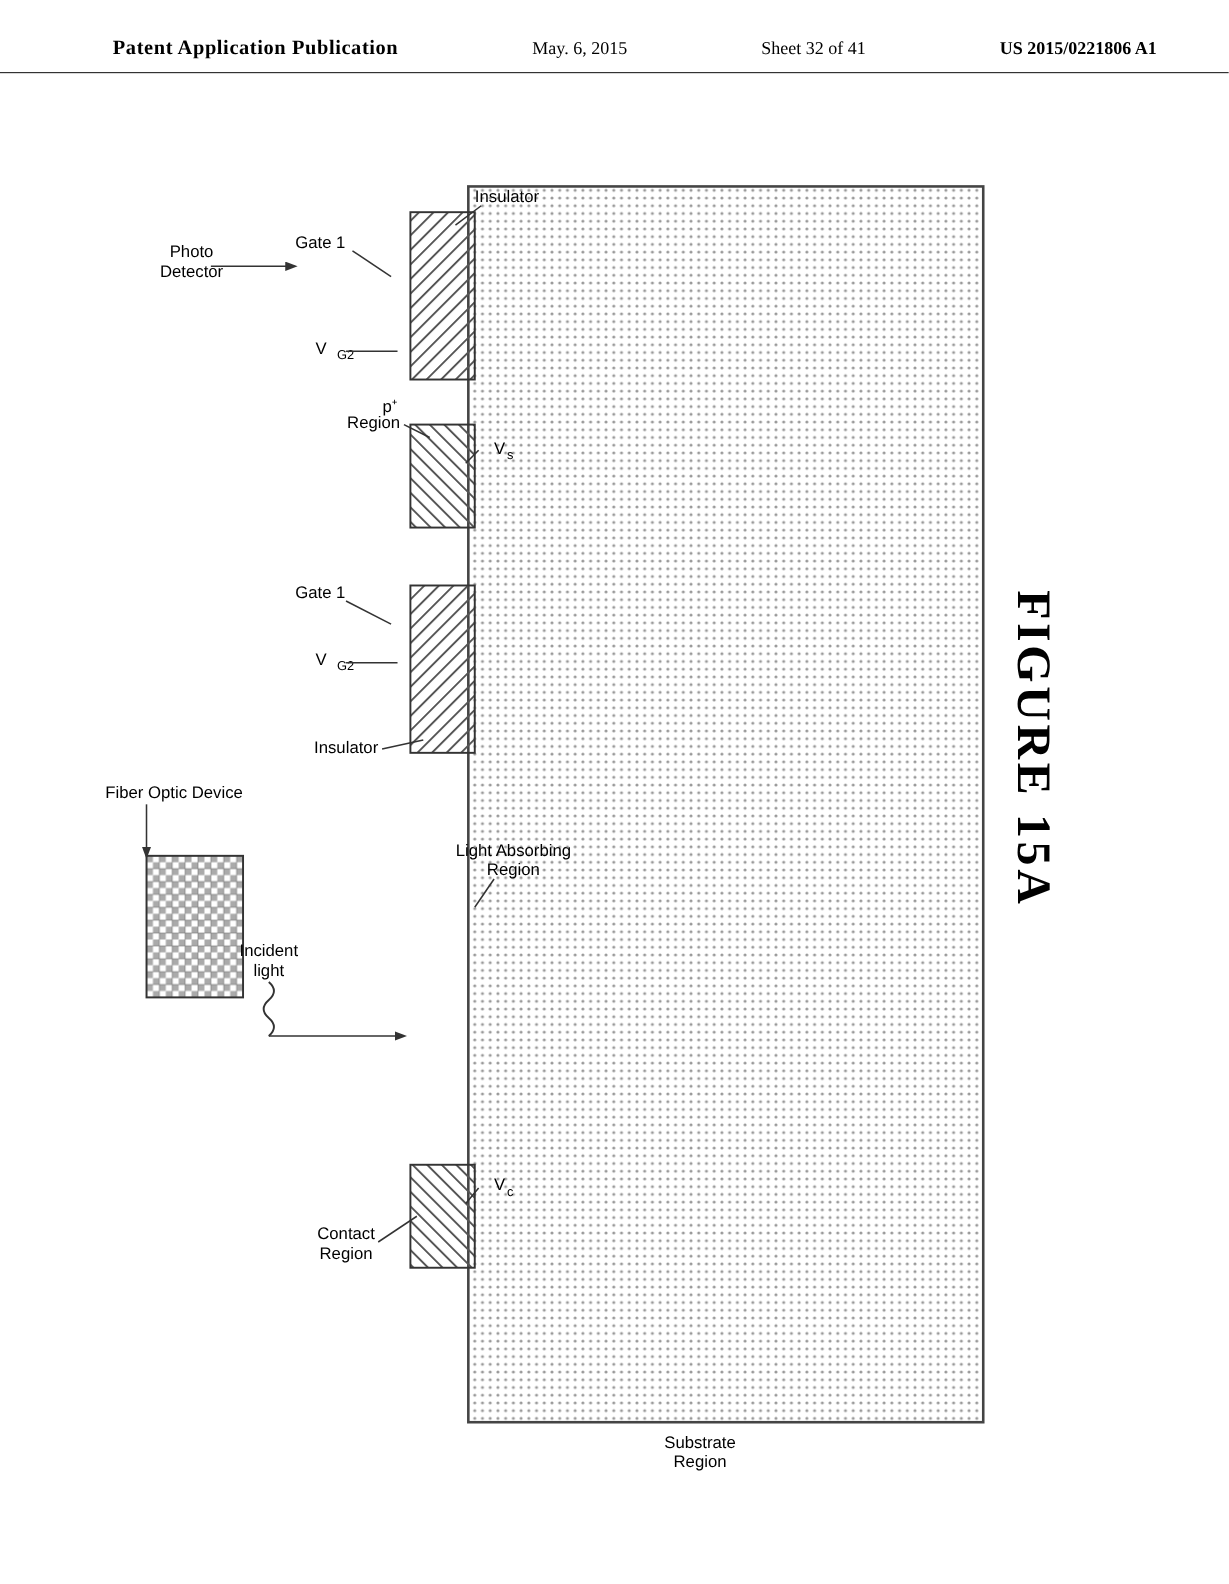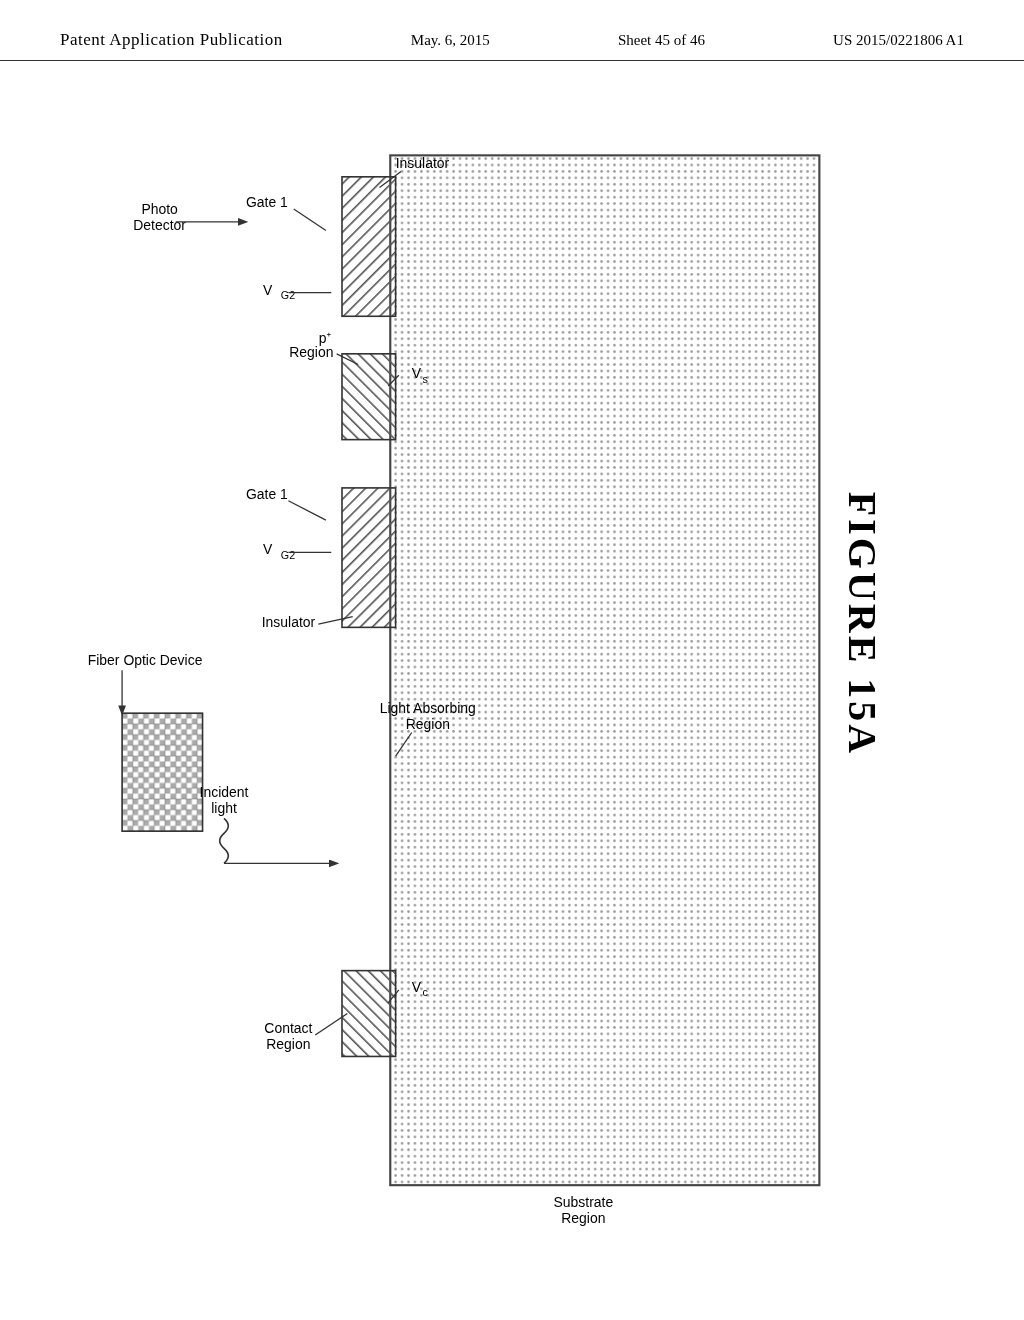--- a/index.html
+++ b/index.html
@@ -14,30 +14,31 @@
 
     
     .header {
       display: flex;
       justify-content: space-between;
       align-items: baseline;
       padding: 30px 60px 10px 60px;
       border-bottom: 1px solid #333;
     }
     .header-left {
-      font-weight: normal;
+      font-weight: bold;
       font-size: 17px;
       letter-spacing: 0.5px;
+      margin-left: 34px;
     }
     .header-center {
       font-size: 15px;
     }
     .header-right {
       font-size: 15px;
-      font-weight: normal;
+      font-weight: bold;
     }
 
     
     .main-content {
       position: relative;
       width: 100%;
       height: calc(100% - 70px);
     }
 
     
@@ -45,21 +46,21 @@
       width: 100%;
       height: 100%;
     }
   </style>
 </head>
 <body>
 
 <div class="header">
   <span class="header-left">Patent Application Publication</span>
   <span class="header-center">May. 6, 2015</span>
-  <span class="header-center">Sheet 45 of 46</span>
+  <span class="header-center">Sheet 32 of 41</span>
   <span class="header-right">US 2015/0221806 A1</span>
 </div>
 
 <div class="main-content">
 
   <div style="position:absolute; right:30px; top:45%; transform:translateY(-50%) rotate(90deg); transform-origin:center center; font-size:40px; font-weight:bold; letter-spacing:3px; white-space:nowrap;">FIGURE 15A</div>
 
   <svg class="diagram-svg" viewBox="0 0 750 1100" style="position:absolute; left:50px; top:30px; width:820px; height:1180px;">
     <defs>
 

